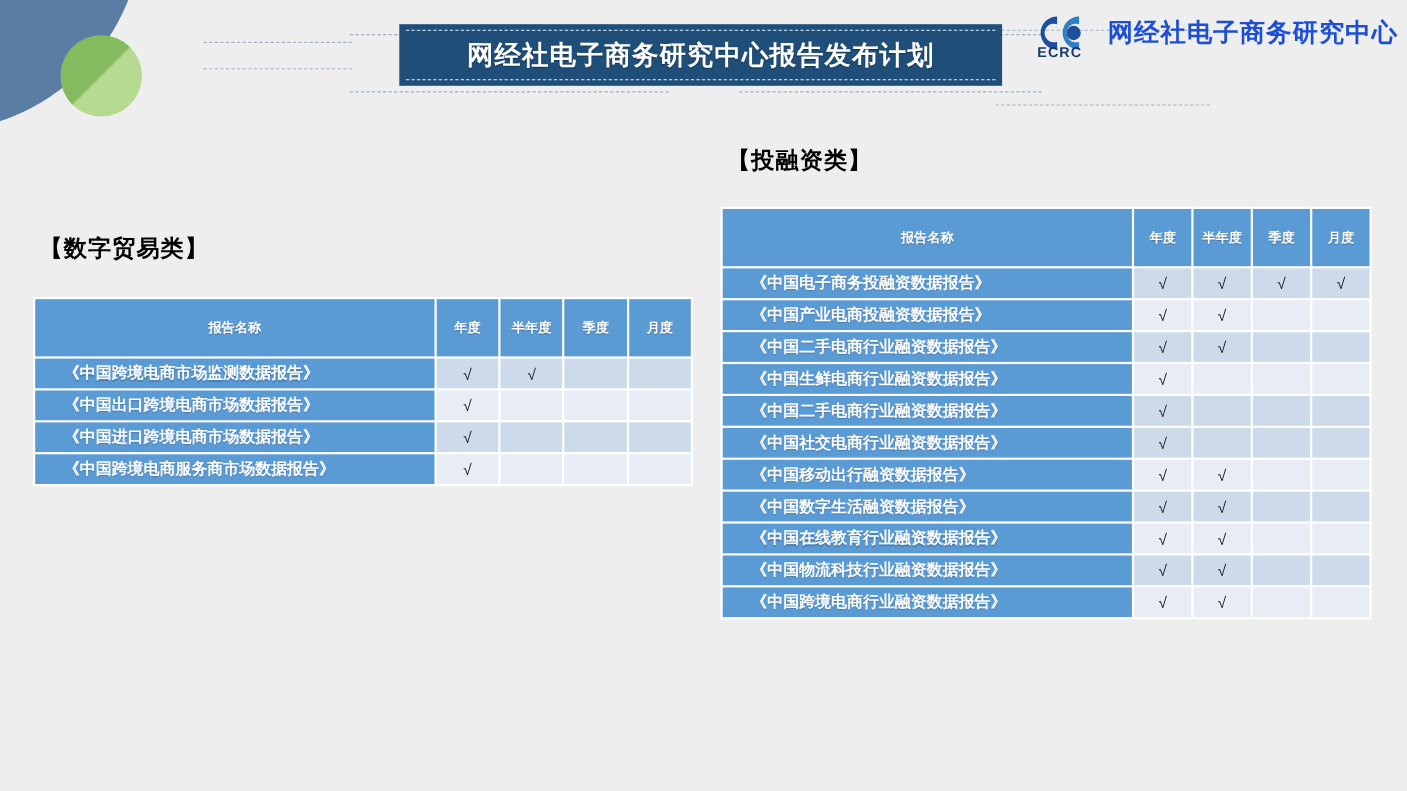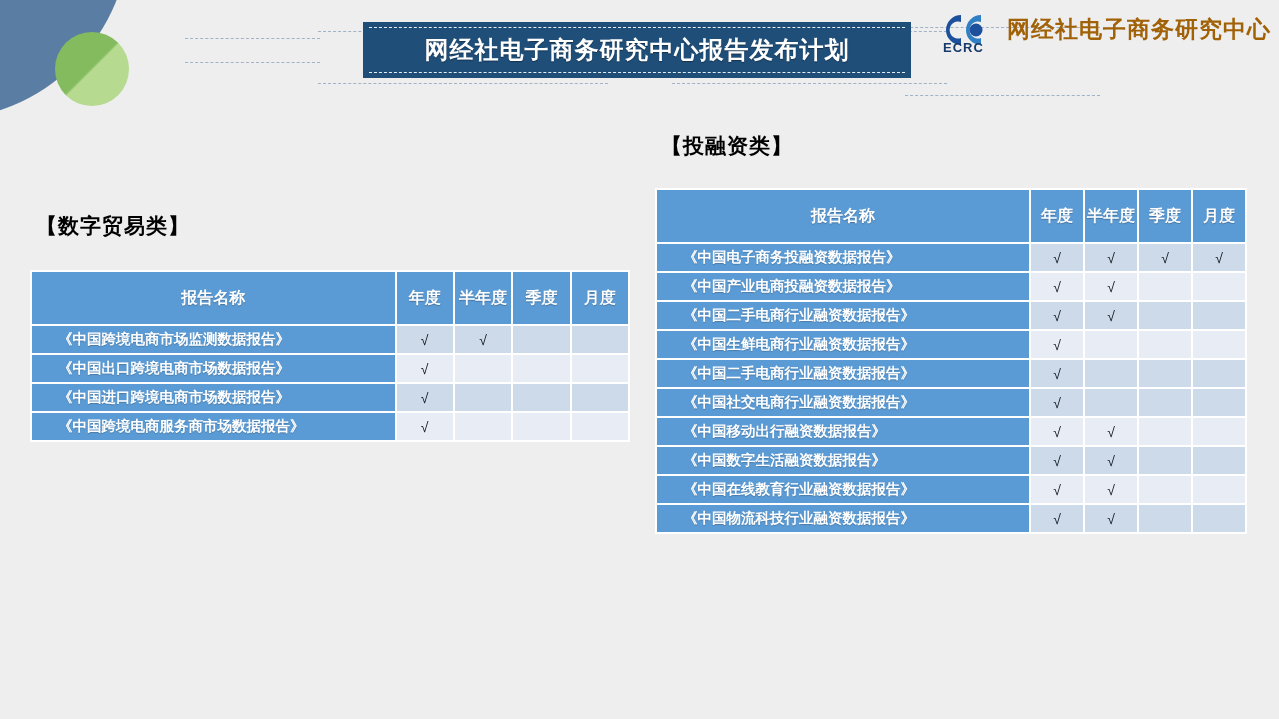--- a/index.html
+++ b/index.html
@@ -61,21 +61,21 @@
   
   .logo{position:absolute;right:8px;top:4px;height:52px;display:flex;align-items:center;}
   .logo-mark{position:relative;width:74px;height:46px;margin-right:4px;}
   .logo-sub{
     position:absolute;left:14px;bottom:-2px;
     font-family:"Liberation Sans",sans-serif;
     font-size:13px;font-weight:bold;color:#173a6b;letter-spacing:1px;
   }
   .logo-txt{display:flex;flex-direction:column;justify-content:center;}
   .logo-main{
-    font-size:23px;font-weight:bold;color:#a16207;letter-spacing:1px;
+    font-size:23px;font-weight:bold;color:#1d4ed8;letter-spacing:1px;
     font-family:"Liberation Serif","DejaVu Serif",serif;line-height:1.05;
   }
   .logo-tag{
     font-size:11.5px;font-weight:bold;color:#1a1a1a;letter-spacing:0px;
     font-family:"Liberation Sans",sans-serif;margin-top:2px;
   }
 
   
   .section{position:absolute;}
   .sec-left{left:30px;top:212px;width:600px;}
@@ -94,21 +94,21 @@
     border-collapse:separate;border-spacing:2px;
     background:#ffffff;
     table-layout:fixed;
   }
   table.plan th,table.plan td{
     padding:0;margin:0;border:0;
     font-family:"Liberation Serif","DejaVu Serif",serif;
   }
   table.plan thead th{
     background:#5b9bd5;color:#ffffff;
-    font-size:16px;font-weight:bold;
+    font-size:12px;font-weight:bold;
     text-align:center;vertical-align:middle;
     height:52px;
     text-shadow:0 1px 1px rgba(0,0,0,.25);
   }
   table.plan tbody td.name{
     background:#5b9bd5;color:#ffffff;
     font-size:14.5px;font-weight:bold;
     text-align:left;vertical-align:middle;
     padding-left:26px;
     height:27px;
@@ -308,15 +308,22 @@
           <td class="mark"></td>
           <td class="mark"></td>
         </tr>
         <tr class="odd">
           <td class="name">《中国物流科技行业融资数据报告》</td>
           <td class="mark">√</td>
           <td class="mark">√</td>
           <td class="mark"></td>
           <td class="mark"></td>
         </tr>
+        <tr class="even">
+          <td class="name">《中国跨境电商行业融资数据报告》</td>
+          <td class="mark">√</td>
+          <td class="mark">√</td>
+          <td class="mark"></td>
+          <td class="mark"></td>
+        </tr>
       </tbody>
   </table>
 </div>
 
 </body></html>

